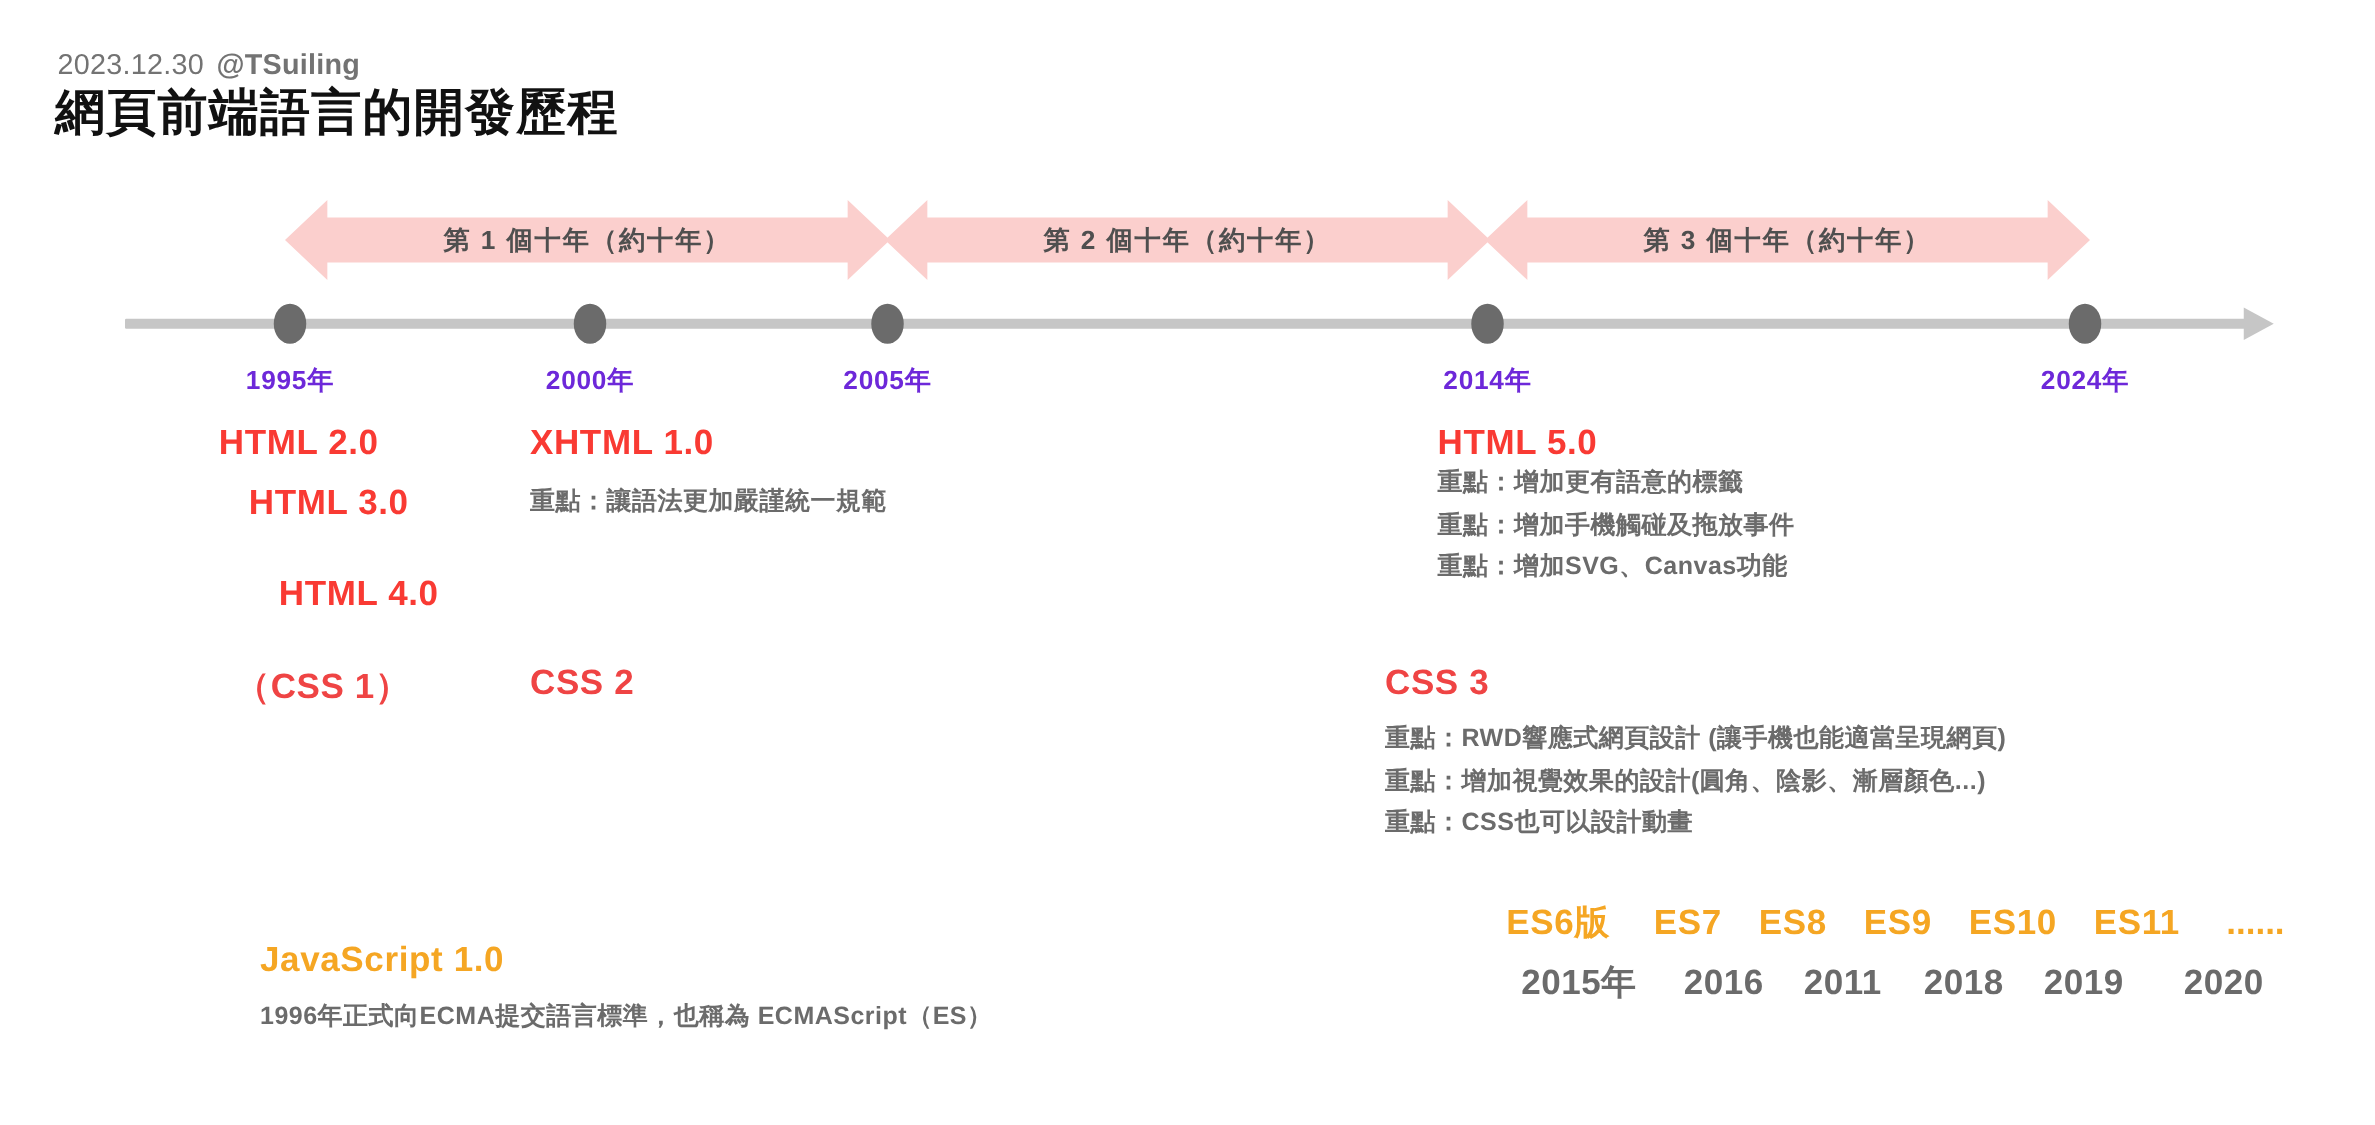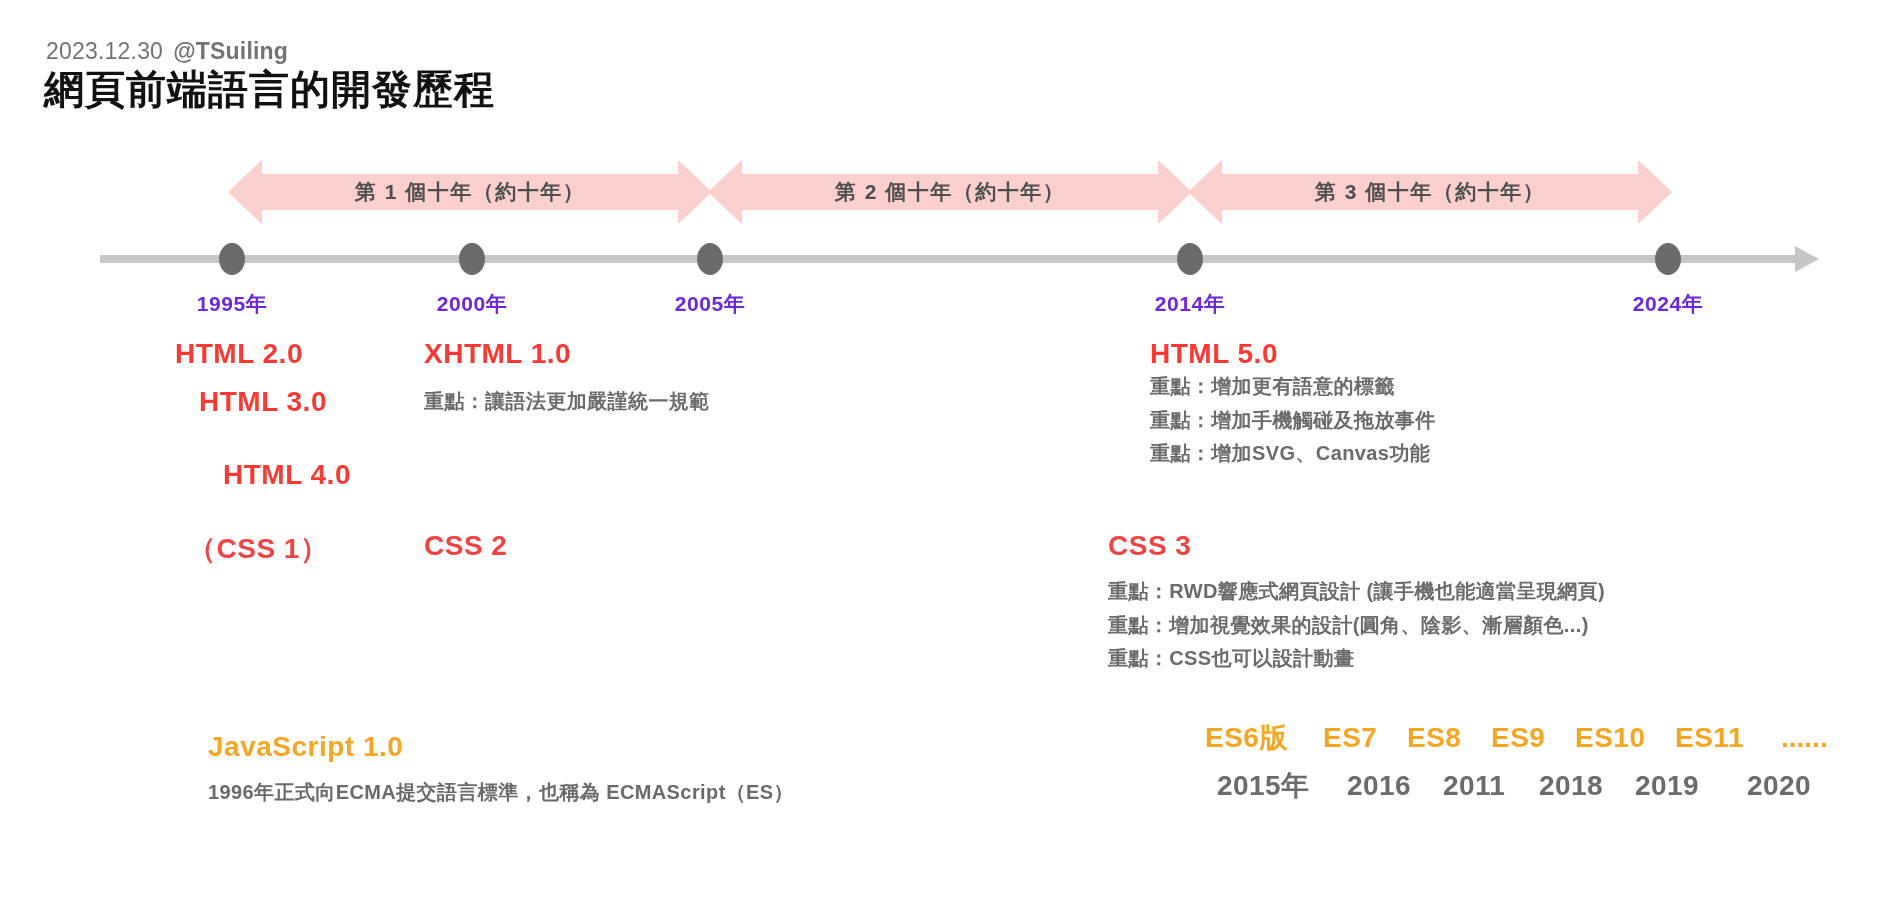--- a/index.html
+++ b/index.html
@@ -182,21 +182,21 @@
   .html5-block { position: absolute; left: 1150px; top: 338px; }
   .html5-block .detail { margin-top: 1px; }
 
   
   .css1-block { position: absolute; left: 188px; top: 530px; }
   .css2-block { position: absolute; left: 424px; top: 530px; }
   .css3-block { position: absolute; left: 1108px; top: 530px; }
   .css3-block .detail { margin-top: 14px; }
 
   
-  .js-block { position: absolute; left: 208px; top: 731px; }
+  .js-block { position: absolute; left: 208px; top: 752px; }
   .js-block .detail { margin-top: 14px; }
 
   .es-block { position: absolute; left: 1205px; top: 719px; }
   .es-list {
     display: flex;
     align-items: baseline;
     gap: 0px;
   }
   .es-item { white-space: nowrap; }
   .es-years {

